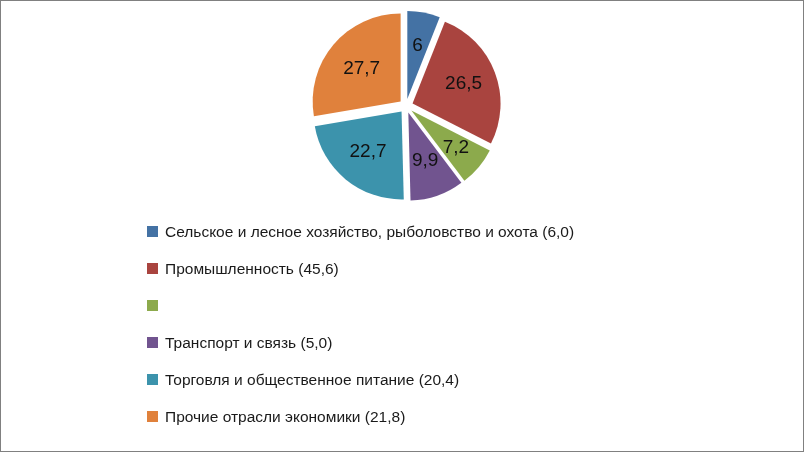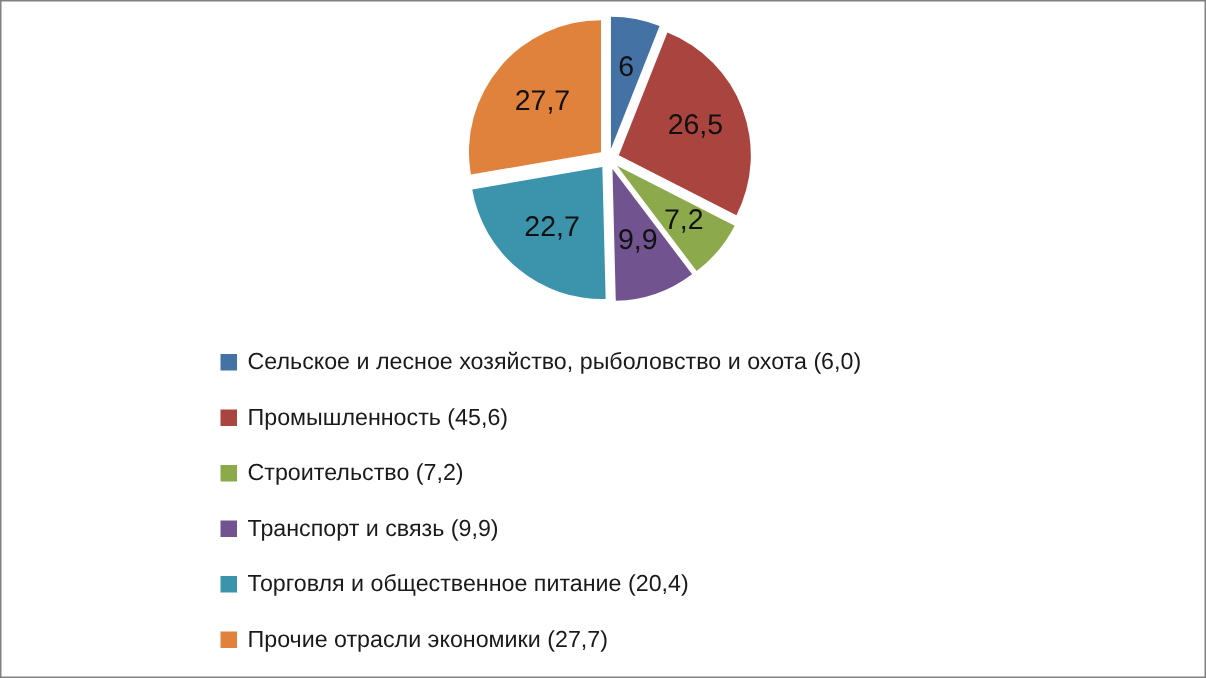--- a/index.html
+++ b/index.html
@@ -36,21 +36,21 @@
   .slice-label {
     font-family: "Liberation Sans", sans-serif;
     font-size: 19px;
     fill: #111111;
     text-anchor: middle;
     dominant-baseline: middle;
   }
   #legend {
     position: absolute;
     left: 146px;
-    top: 222px;
+    top: 212px;
     width: 600px;
   }
   .legend-item {
     display: flex;
     align-items: center;
     height: 37px;
   }
   .legend-swatch {
     width: 11px;
     height: 11px;
@@ -95,31 +95,30 @@
         <div class="legend-item">
           <span class="legend-swatch" style="background: rgb(68, 114, 164);"></span>
           <span class="legend-label">Сельское и лесное хозяйство, рыболовство и охота (6,0)</span>
         </div>
         <div class="legend-item">
           <span class="legend-swatch" style="background: rgb(169, 68, 63);"></span>
           <span class="legend-label">Промышленность (45,6)</span>
         </div>
         <div class="legend-item">
           <span class="legend-swatch" style="background: rgb(140, 170, 76);"></span>
-          <span class="legend-label">Строительство (7,2)</span>
         </div>
         <div class="legend-item">
           <span class="legend-swatch" style="background: rgb(113, 84, 143);"></span>
-          <span class="legend-label">Транспорт и связь (9,9)</span>
+          <span class="legend-label">Транспорт и связь (5,0)</span>
         </div>
         <div class="legend-item">
           <span class="legend-swatch" style="background: rgb(60, 147, 172);"></span>
           <span class="legend-label">Торговля и общественное питание (20,4)</span>
         </div>
         <div class="legend-item">
           <span class="legend-swatch" style="background: rgb(224, 129, 60);"></span>
-          <span class="legend-label">Прочие отрасли экономики (27,7)</span>
+          <span class="legend-label">Прочие отрасли экономики (21,8)</span>
         </div>
       </div>
 
   </div>
 
 </div>
 
 </body></html>

